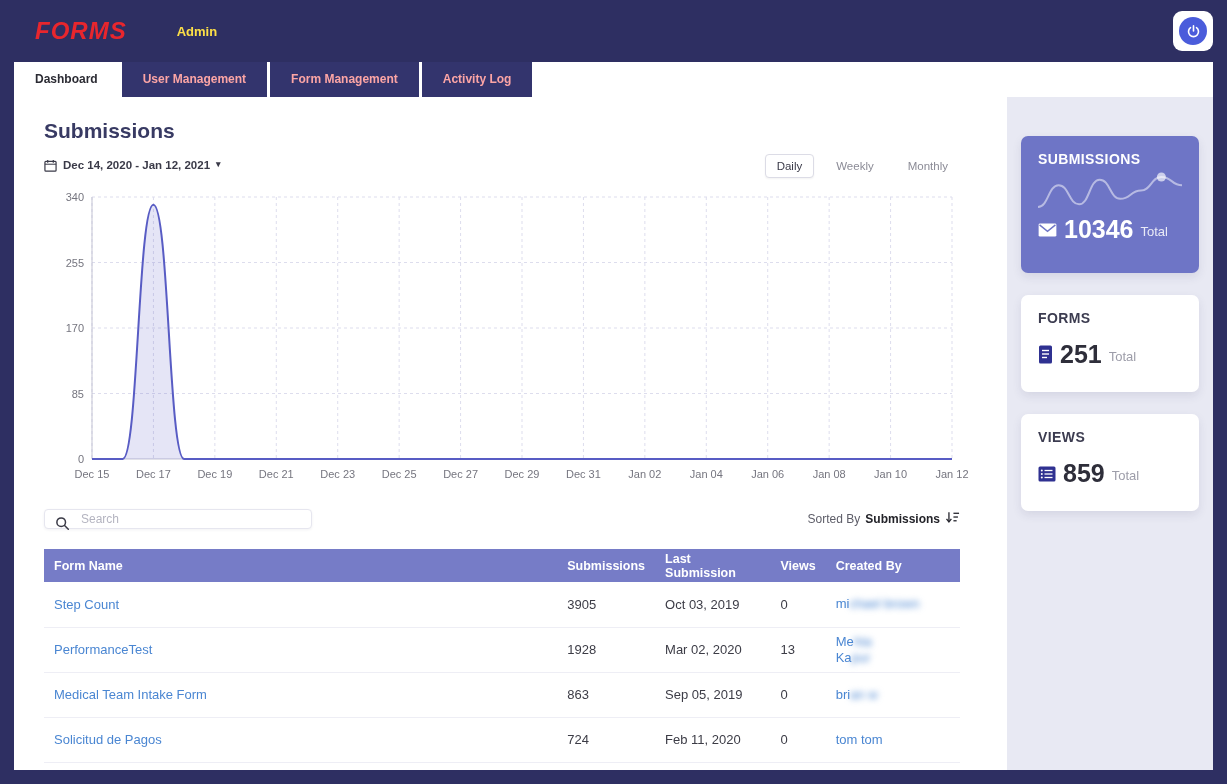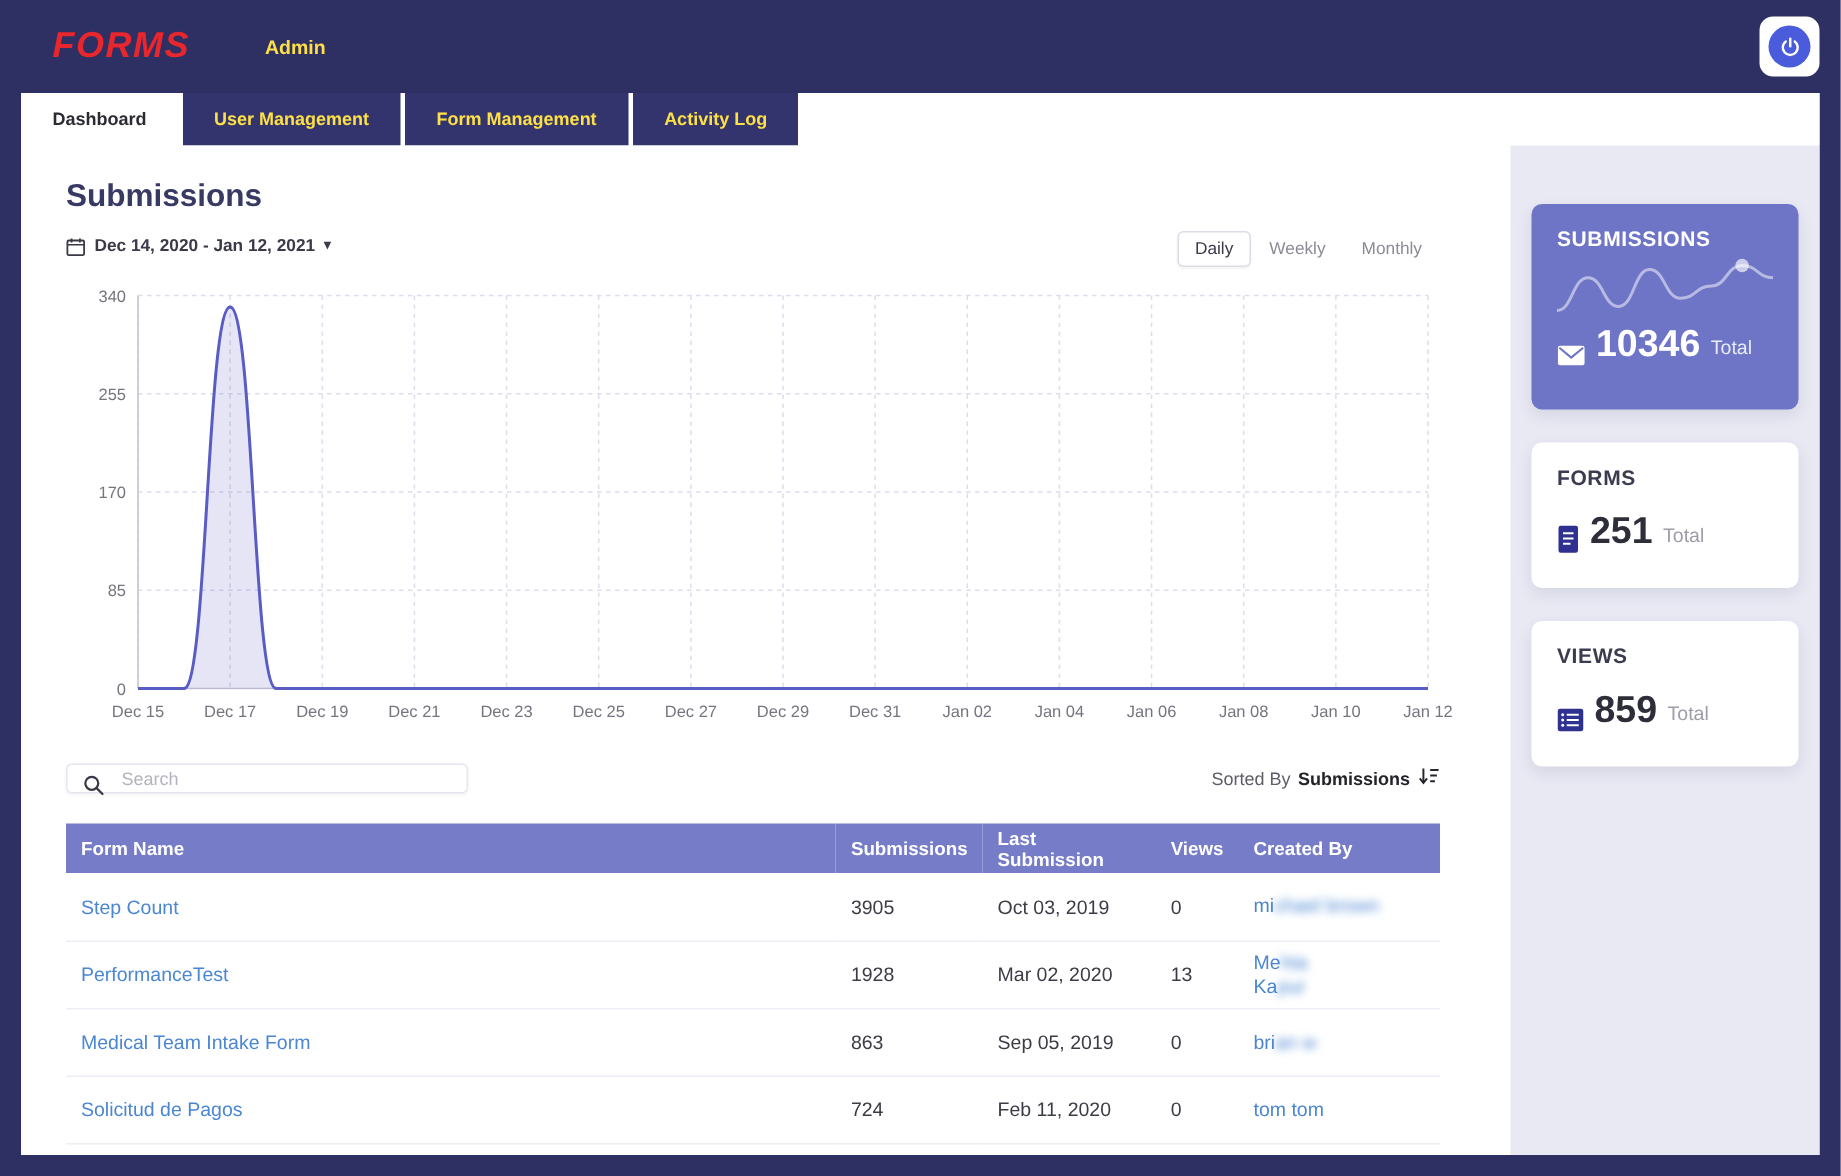--- a/index.html
+++ b/index.html
@@ -9,33 +9,33 @@
   
   .topbar { height: 62px; display: flex; align-items: center; padding: 0 14px 0 35px; }
   .logo { color: #e8262d; font-size: 24px; font-weight: 800; font-style: italic; letter-spacing: 1px; }
   .app-title { color: #fde047; font-size: 13px; font-weight: 600; margin-left: 50px; }
   .power-btn { margin-left: auto; width: 40px; height: 40px; border: none; background: #fff; border-radius: 9px; display: flex; align-items: center; justify-content: center; cursor: pointer; }
   .power-circle { width: 28px; height: 28px; border-radius: 50%; background: #4a5cdb; display: flex; align-items: center; justify-content: center; }
 
   
   .inner { margin: 0 14px 14px; height: 708px; background: #fff; }
   .tabstrip { height: 35px; background: #fff; display: flex; gap: 3px; }
-  .tab { padding: 0 21px; line-height: 35px; font-size: 12px; font-weight: 600; color: #fde047; background: #33346d; cursor: pointer; white-space: nowrap; }
+  .tab { padding: 0 21px; line-height: 35px; font-size: 12px; font-weight: 600; color: #fca5a5; background: #33346d; cursor: pointer; white-space: nowrap; }
   .tab.active { background: #fff; color: #2b2b33; }
 
   .content-row { display: flex; height: 673px; }
   .main-panel { width: 993px; background: #fff; padding: 0 47px 0 30px; overflow: hidden; }
   .sidebar { width: 206px; background: #e8e9f3; padding-top: 39px; display: flex; flex-direction: column; align-items: center; gap: 22px; }
 
   .page-title { margin: 22px 0 10px; font-size: 21px; font-weight: 700; color: #383a63; }
 
   .controls-row { display: flex; justify-content: space-between; align-items: center; height: 26px; }
   .date-picker { display: flex; align-items: flex-start; gap: 6px; font-size: 11.5px; font-weight: 700; color: #3a3a48; cursor: pointer; }
   .caret { font-size: 9px; color: #3a3a48; }
-  .range-toggle { display: flex; align-items: flex-start; gap: 0; padding-left: 48px; }
+  .range-toggle { display: flex; align-items: flex-start; gap: 10px; padding-left: 48px; }
   .range-btn { font-size: 11.5px; color: #8b8b96; padding: 5px 11px; cursor: pointer; border: 1px solid transparent; background: none; font-family: inherit; }
   .range-btn.active { background: #fff; border: 1px solid #dcdce6; border-radius: 4px; color: #3a3a48; box-shadow: 0 1px 2px rgba(0,0,0,.05); }
 
   .chart-wrap { margin-top: 8px; }
   #main-chart { width: 916px; height: 300px; display: block; overflow: visible; }
   .grid { stroke: #dddded; stroke-dasharray: 3 3; }
   .axis { stroke: #c3c3d3; }
   .xlab, .ylab { fill: #75757f; font-size: 11px; font-family: "Liberation Sans", sans-serif; }
   .area { fill: #5b5fc7; fill-opacity: .16; }
   .chart-line { stroke: #585cc4; stroke-width: 2; fill: none; stroke-linejoin: round; }
@@ -55,21 +55,21 @@
   .blur-part { filter: blur(3px); }
   .cb-line { line-height: 16px; }
 
   .card { width: 178px; border-radius: 7px; padding: 15px 17px; box-shadow: 0 4px 10px rgba(46,47,98,.10); }
   .card-purple { background: #6e75c6; height: 137px; }
   .card-white { background: #fff; height: 97px; }
   .card-title { font-size: 14px; font-weight: 700; letter-spacing: .4px; }
   .card-purple .card-title { color: #fff; }
   .card-white .card-title { color: #3c3c50; margin-bottom: 14px; }
   .sparkline-svg { width: 144px; height: 42px; display: block; margin: 3px 0; overflow: visible; }
-  .value-row { display: flex; align-items: flex-end; gap: 7px; }
+  .value-row { display: flex; align-items: center; gap: 7px; }
   .card-icon { display: flex; align-items: center; }
   .card-value { font-size: 25px; font-weight: 800; }
   .card-purple .card-value { color: #fff; }
   .card-white .card-value { color: #2e2e3a; }
   .card-unit { font-size: 13px; align-self: flex-end; margin-bottom: 5px; }
   .card-purple .card-unit { color: rgba(255,255,255,.85); }
   .card-white .card-unit { color: #9d9da9; }
 </style>
 </head>
 <body>

